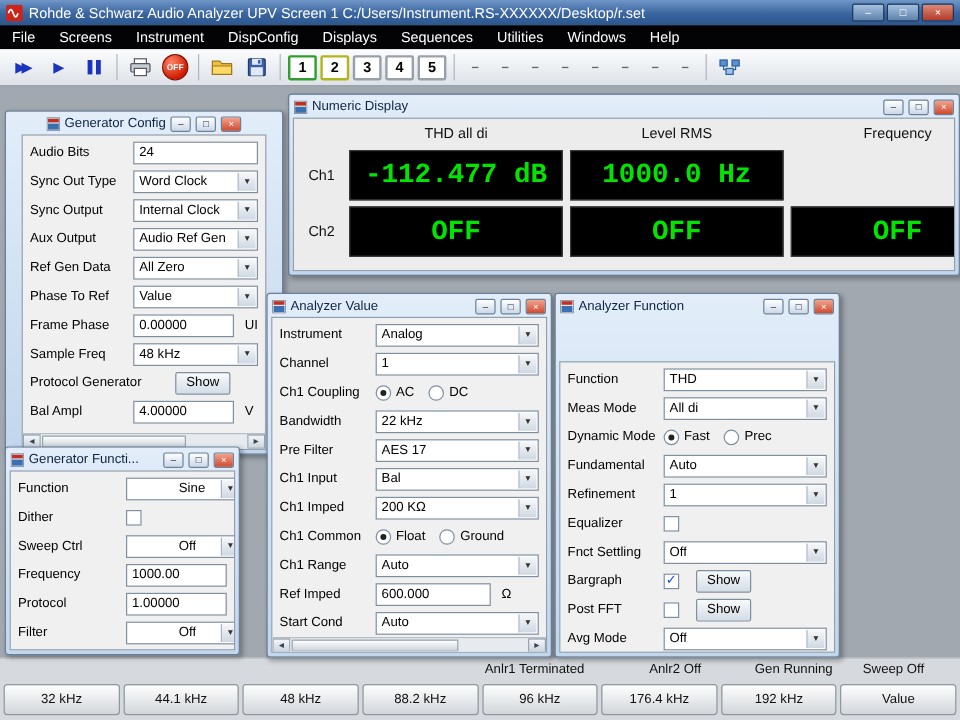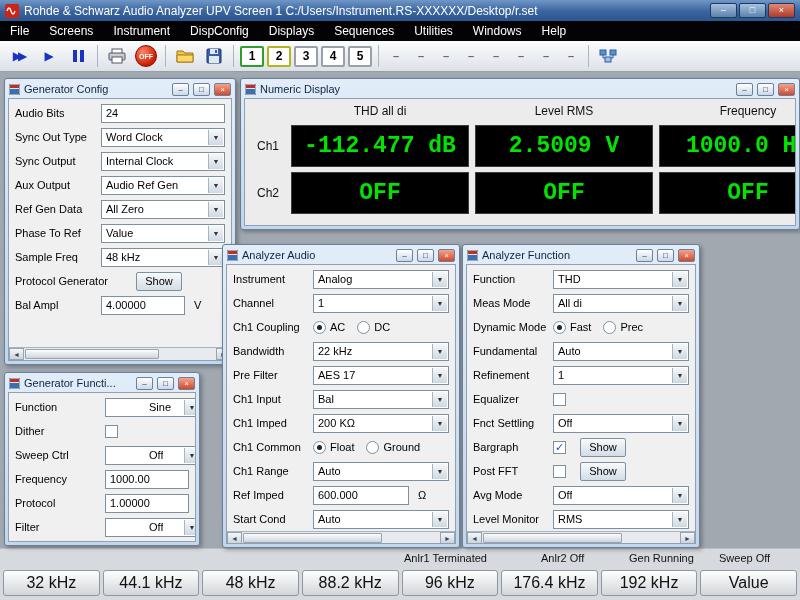--- a/index.html
+++ b/index.html
@@ -35,24 +35,24 @@
   
   .win{position:absolute;display:flex;flex-direction:column;background:linear-gradient(#e2edf9,#c2d6ec);border:1px solid #68809a;border-radius:3px;padding:1px 3px 3px;box-shadow:2px 2px 4px rgba(0,0,0,.3);}
   .win-title{height:18px;display:flex;align-items:center;gap:4px;font-size:11px;color:#0e2440;padding:0 1px;flex:none;}
   .win-title .ttl{flex:1;white-space:nowrap;overflow:hidden;}
   .picon{width:11px;height:11px;flex:none;}
   .tbtn{width:17px;height:13px;flex:none;border:1px solid #6c8098;border-radius:2px;background:linear-gradient(#ffffff,#ccd8e8);font-size:8px;line-height:11px;text-align:center;color:#123;}
   .tbtn.close{background:linear-gradient(#f2a38e,#cf4a2e);color:#fff;}
   .win-body{flex:1;background:#f0f0f0;border:1px solid #8fa0b2;display:flex;flex-direction:column;overflow:hidden;padding-top:2px;}
 
   
-  .gc{left:4px;top:78px;width:232px;height:287px;z-index:2;}
+  .gc{left:4px;top:92px;width:232px;height:287px;z-index:2;align-items:center;}
   .nd{left:240px;top:78px;width:560px;height:152px;z-index:1;}
   .ac{left:222px;top:244px;width:238px;height:304px;z-index:3;}
-  .af{left:462px;top:244px;width:238px;height:304px;z-index:3;}
+  .af{left:462px;top:244px;width:238px;height:304px;z-index:3;gap:37px;}
   .gf{left:4px;top:372px;width:196px;height:174px;z-index:2;}
 
   
   .frow{display:flex;align-items:center;height:24px;padding:0 6px;flex:none;}
   .flbl{flex:none;font-size:11px;white-space:nowrap;}
   .gc .flbl{width:86px;}
   .ac .flbl{width:80px;}
   .af .flbl{width:80px;}
   .gf .flbl{width:90px;}
   .fill{flex:1;}
@@ -87,21 +87,21 @@
   .ndch{font-size:12px;color:#111;padding-left:6px;}
   .ndrow{margin-top:5px;}
   .ndbox{height:42px;background:#000;border:1px solid #3c3c3c;display:flex;align-items:center;justify-content:center;overflow:hidden;}
   .ndbox span{color:#00e400;font-family:Liberation Mono, monospace;font-weight:bold;font-size:23px;white-space:nowrap;}
 
   
   .bottombg{position:absolute;left:0;top:548px;width:800px;height:52px;background:#d6dade;border-top:1px solid #b8bec4;}
   .status-item{position:absolute;top:552px;height:14px;font-size:11px;color:#111;white-space:nowrap;}
   .s1{left:404px;} .s2{left:541px;} .s3{left:629px;} .s4{left:719px;}
   .softkeys{position:absolute;left:0;top:567px;width:800px;height:33px;display:flex;gap:3px;padding:3px 3px 4px;}
-  .sk{flex:1;background:linear-gradient(#fefefe,#d2d6da);border:1px solid #8f979f;border-radius:3px;font-size:16px;color:#111;display:flex;align-items:center;justify-content:center;white-space:nowrap;}
+  .sk{flex:1;background:linear-gradient(#fefefe,#d2d6da);border:1px solid #8f979f;border-radius:3px;font-size:11px;color:#111;display:flex;align-items:center;justify-content:center;white-space:nowrap;}
 </style>
 </head>
 <body>
 
 <div class="screen">
 
   <div class="titlebar">
     <svg class="app-icon" viewBox="0 0 14 14">
         <rect width="14" height="14" rx="2" fill="#cc2418"></rect>
         <path d="M2 7 q2 -6 4 0 t4 0" stroke="#fff" fill="none" stroke-width="1.4"></path>
@@ -225,23 +225,20 @@
         <span class="ndcol">THD all di</span>
         <span class="ndcol">Level RMS</span>
         <span class="ndcol">Frequency</span>
       </div>
       <div class="nd-grid ndrow">
         <span class="ndch">Ch1</span>
         <div class="ndbox">
             <span>-112.477 dB</span>
           </div>
         <div class="ndbox">
-            <span>2.5009 V</span>
-          </div>
-        <div class="ndbox">
             <span>1000.0 Hz</span>
           </div>
       </div>
       <div class="nd-grid ndrow">
         <span class="ndch">Ch2</span>
         <div class="ndbox">
             <span>OFF</span>
           </div>
         <div class="ndbox">
             <span>OFF</span>
@@ -299,20 +296,25 @@
           </span>
       </div>
       <div class="frow">
         <span class="flbl">Phase To Ref</span>
         <span class="fsel fill">
             <span class="sv">Value</span>
             <span class="arr">▼</span>
           </span>
       </div>
       <div class="frow">
+        <span class="flbl">Frame Phase</span>
+        <span class="finp w84">0.00000</span>
+        <span class="funit">UI</span>
+      </div>
+      <div class="frow">
         <span class="flbl">Sample Freq</span>
         <span class="fsel fill">
             <span class="sv">48 kHz</span>
             <span class="arr">▼</span>
           </span>
       </div>
       <div class="frow">
         <span class="flbl">Protocol Generator</span>
         <span class="fbtn ml35">Show</span>
       </div>
@@ -382,21 +384,21 @@
     </div>
   </div>
 
   <div class="win ac">
     <div class="win-title">
       <svg class="picon" viewBox="0 0 11 11">
           <rect width="11" height="11" fill="#dce6f0" stroke="#667"></rect>
           <rect x="1" y="1" width="9" height="3" fill="#c03020"></rect>
           <rect x="1" y="5" width="9" height="5" fill="#3a6fb0"></rect>
         </svg>
-      <span class="ttl">Analyzer Audio</span>
+      <span class="ttl">Analyzer Value</span>
       <span class="tbtn">–</span>
       <span class="tbtn">□</span>
       <span class="tbtn close">×</span>
     </div>
     <div class="win-body">
       <div class="frow">
         <span class="flbl">Instrument</span>
         <span class="fsel fill">
             <span class="sv">Analog</span>
             <span class="arr">▼</span>

